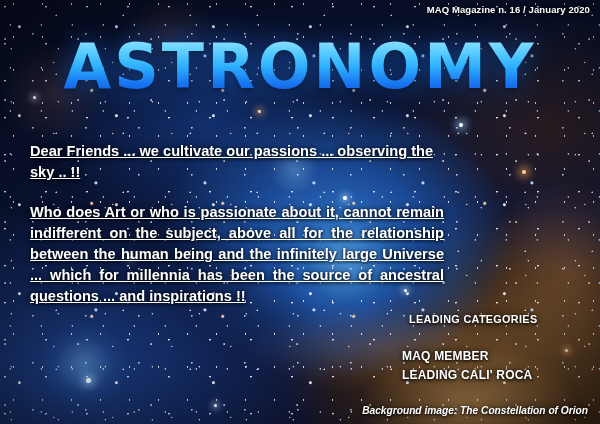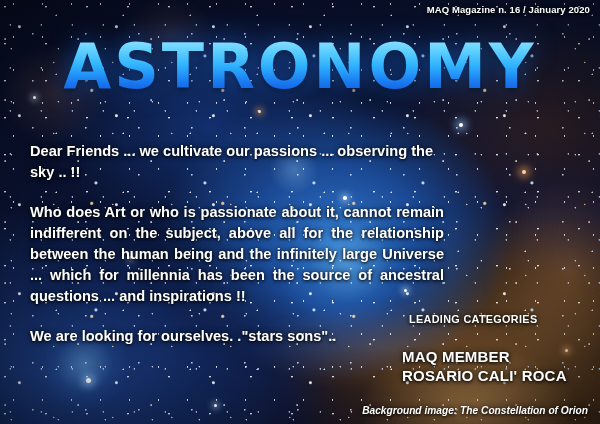--- a/index.html
+++ b/index.html
@@ -149,20 +149,21 @@
     top: 141px;
     width: 414px;
     color: #ffffff;
     font-size: 14.6px;
     font-weight: bold;
     line-height: 21px;
     text-shadow: 0 1px 3px rgba(0,0,0,0.95), 0 0 6px rgba(0,0,0,0.75);
   }
   .body-block p {
     margin: 0;
+    text-decoration: underline;
   }
   .p-greeting { margin-bottom: 19px !important; }
   .p-main {
     text-align: justify;
     text-justify: inter-word;
     margin-bottom: 19px !important;
   }
   .p-closing { white-space: nowrap; }
 
   .categories {
@@ -174,21 +175,21 @@
   }
   .cat-heading {
     font-size: 10.8px;
     font-weight: bold;
     letter-spacing: 0.35px;
     margin-bottom: 22px;
     white-space: nowrap;
     padding-left: 7px;
   }
   .cat-line {
-    font-size: 15px;
+    font-size: 12px;
     font-weight: bold;
     line-height: 19px;
     letter-spacing: 0.2px;
     white-space: nowrap;
   }
 
   .caption {
     position: absolute;
     right: 12px;
     bottom: 8px;
@@ -228,25 +229,24 @@
 
   <div class="content">
 
     <div class="masthead">MAQ Magazine n. 16 / January 2020</div>
 
     <div class="title">ASTRONOMY</div>
 
     <div class="body-block">
       <p class="p-greeting">Dear Friends ... we cultivate our passions ... observing the sky .. !!</p>
       <p class="p-main"> Who does Art or who is passionate about it, cannot remain indifferent on the subject, above all for the relationship between the human being and the infinitely large Universe ... which for millennia has been the source of ancestral questions ... and inspirations !!</p>
-      <p class="p-closing"> We are looking for ourselves.  ."stars sons"..</p>
     </div>
 
     <div class="categories">
       <div class="cat-heading">LEADING CATEGORIES</div>
       <div class="cat-line">MAQ MEMBER</div>
-      <div class="cat-line">ROSARIO CALI' ROCA</div>
+      <div class="cat-line">LEADING CALI' ROCA</div>
     </div>
 
     <div class="caption">Background image: The Constellation of Orion</div>
 
   </div>
 </div>
 
 </body></html>

